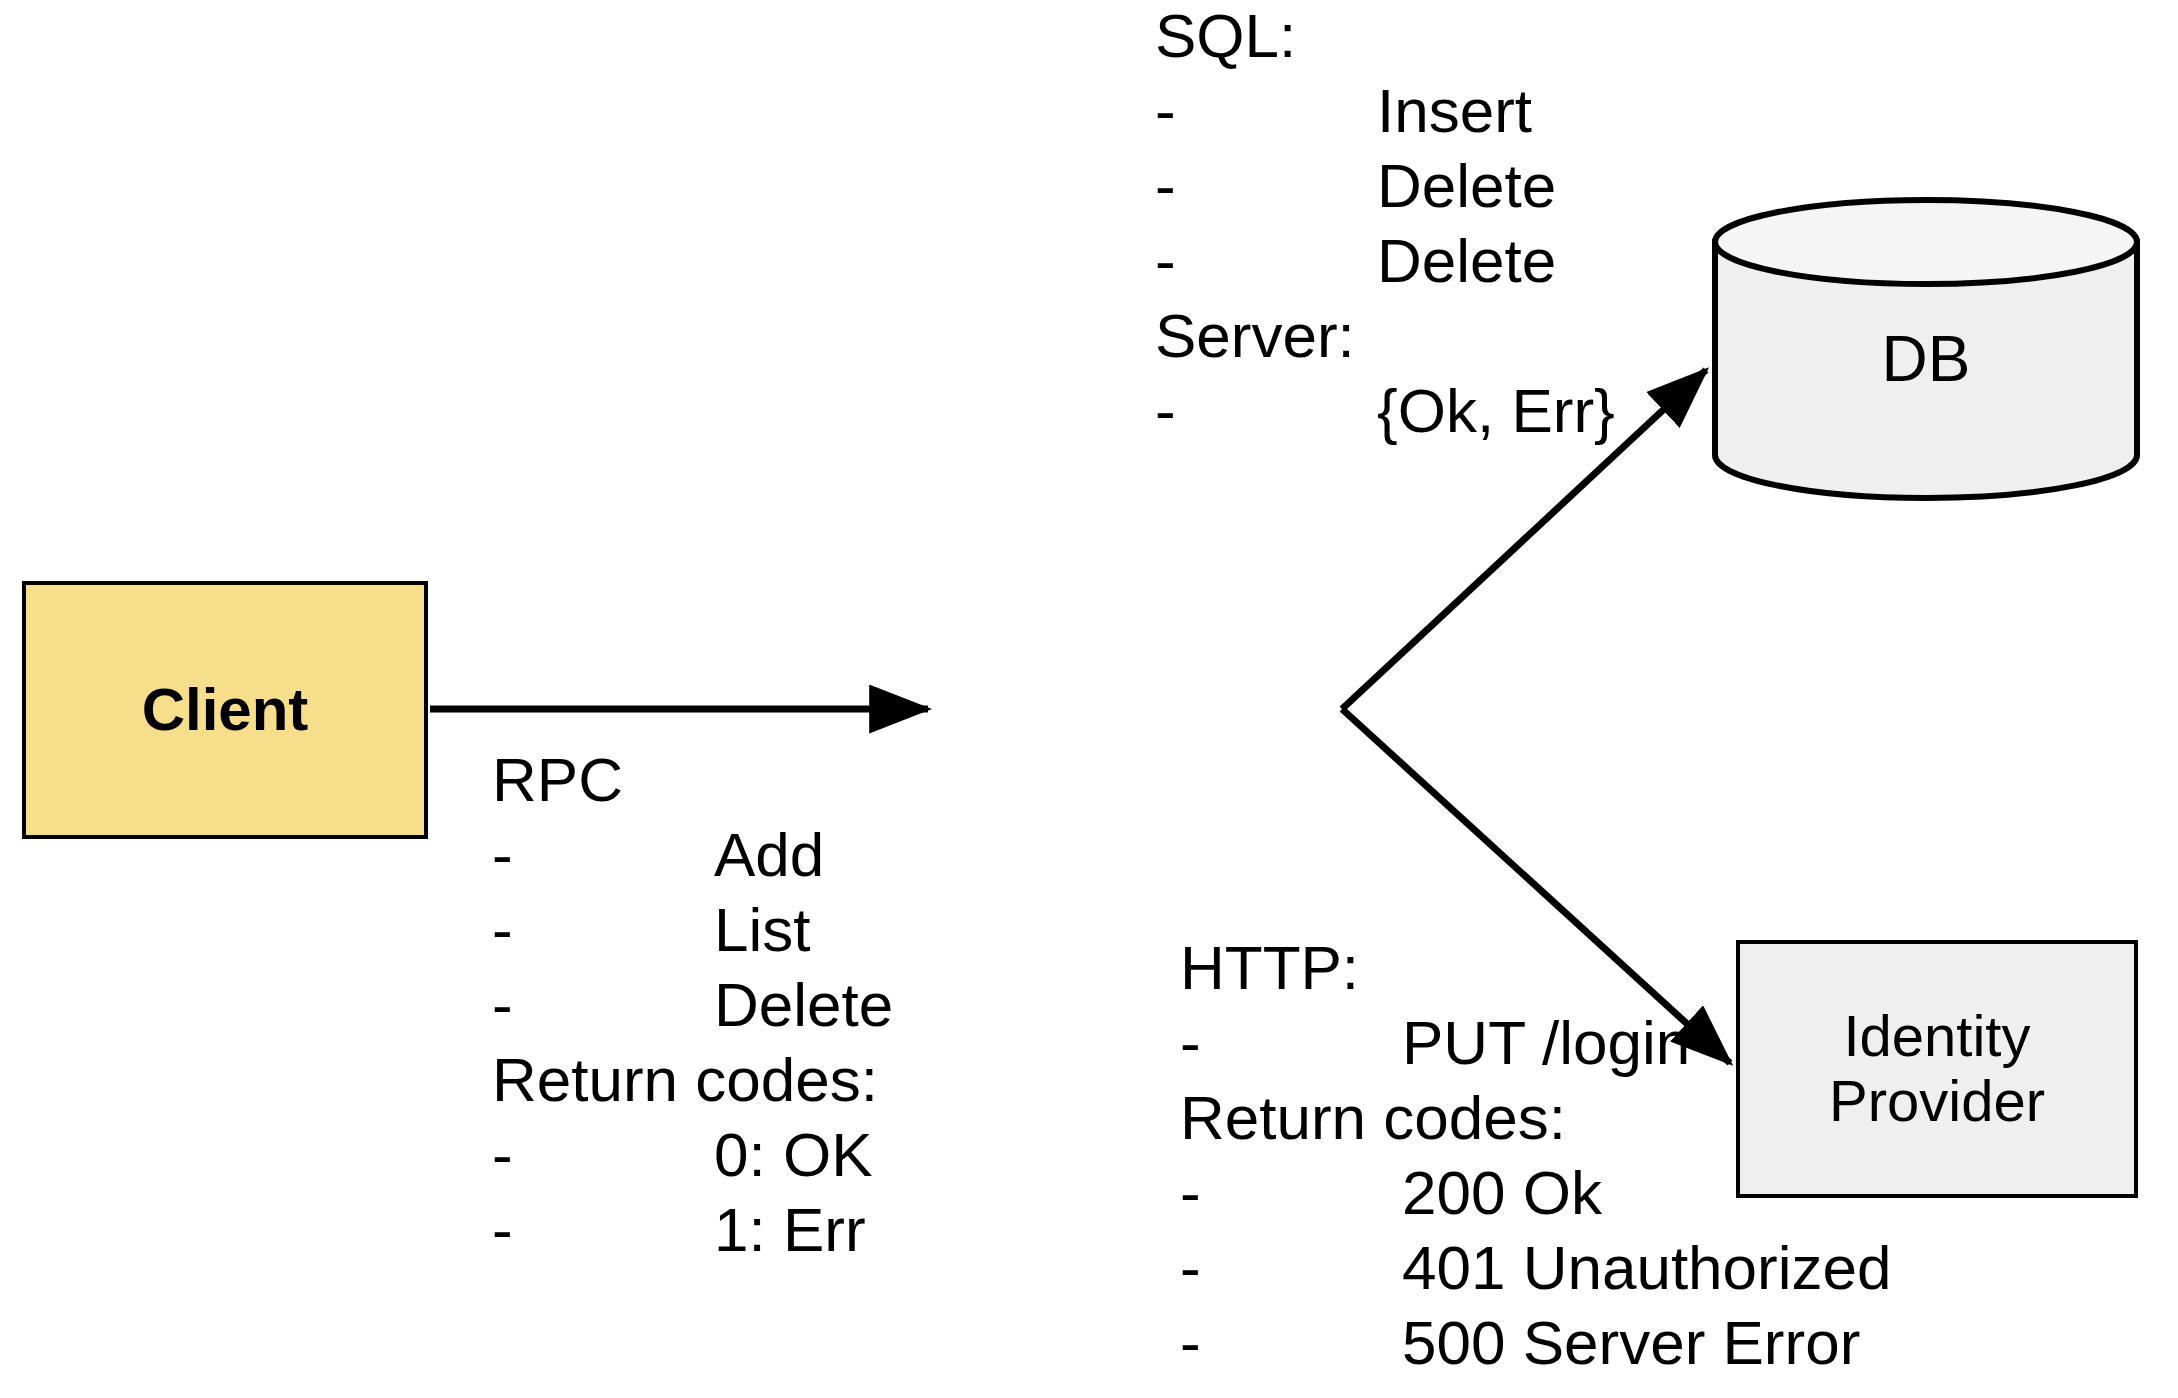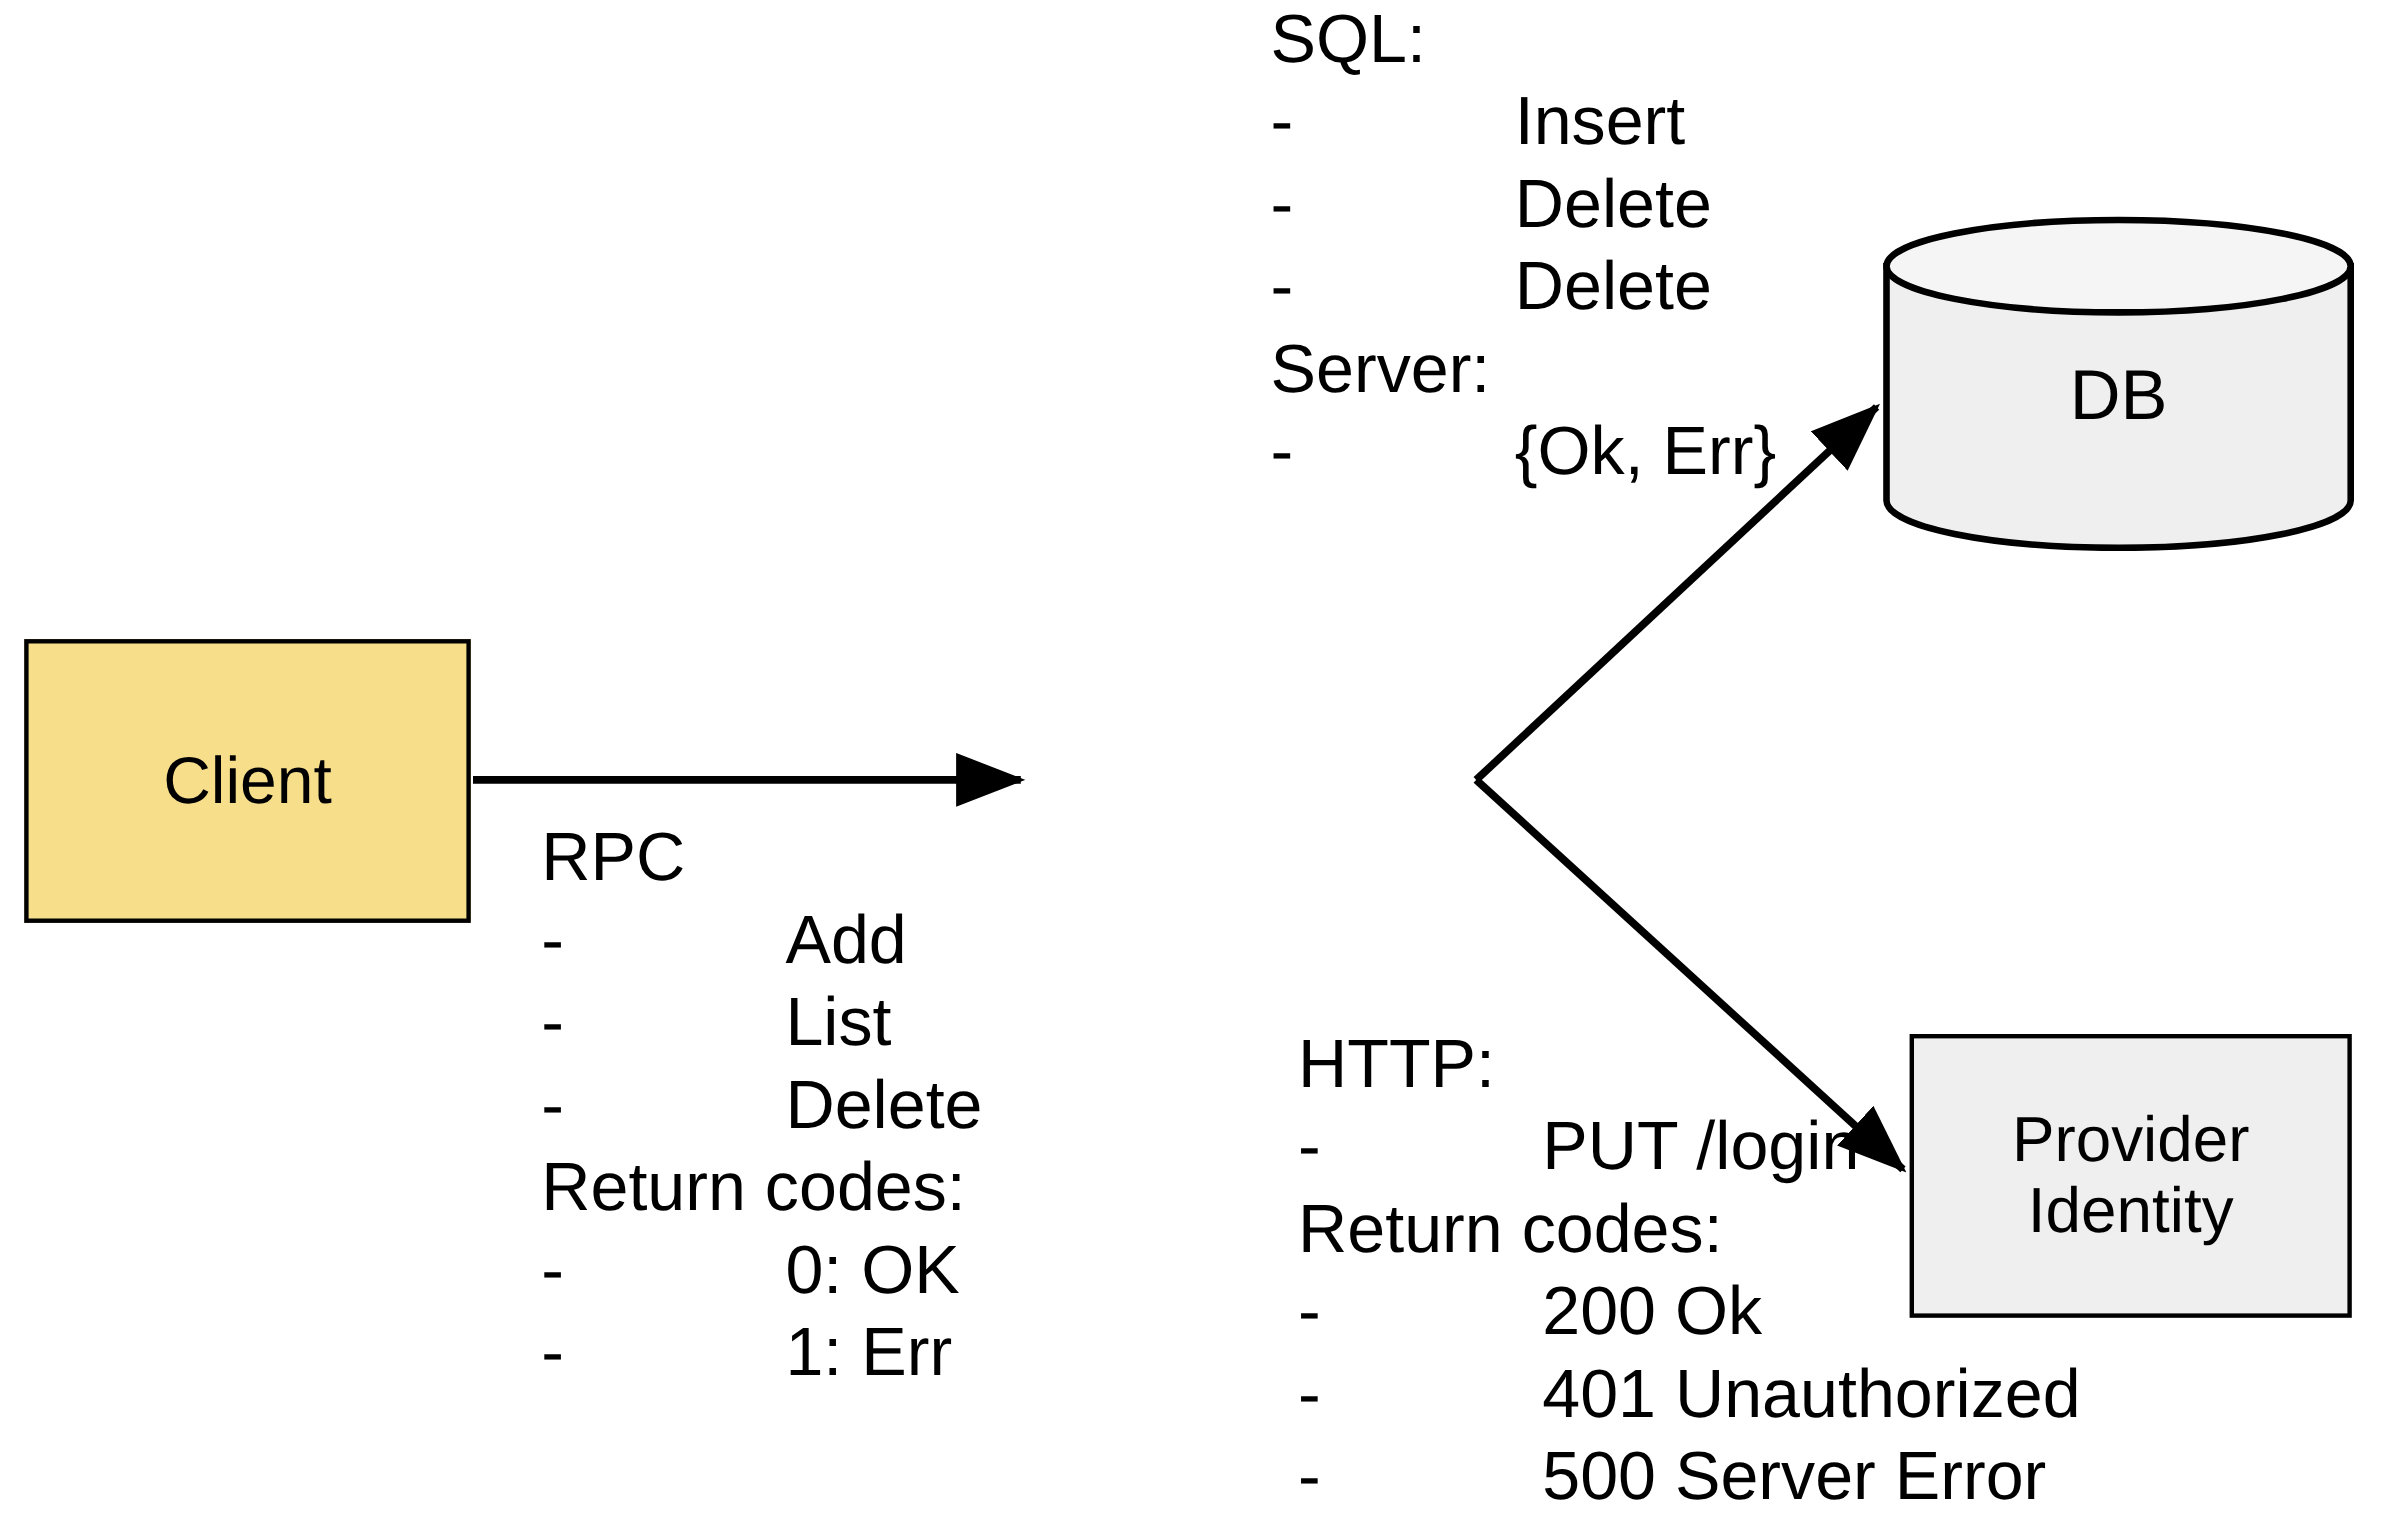--- a/index.html
+++ b/index.html
@@ -31,21 +31,21 @@
     position: absolute;
     box-sizing: border-box;
     display: flex;
     align-items: center;
     justify-content: center;
     text-align: center;
     line-height: 1.12;
     font-size: 60px;
     border: 4px solid #000000;
   }
-  .node-yellow { background: #F6DE8B; }
+  .node-yellow { background: #F6DE8B; font-weight: bold; }
   .node-gray   { background: #EFEFEF; }
 
   #node-client   { left: 22px;   top: 581px;  width: 406px; height: 258px; }
   #node-backend  { left: 935px;  top: 581px;  width: 405px; height: 258px; }
   #node-idp      { left: 1736px; top: 940px;  width: 402px; height: 258px; font-size: 58px; }
 
   
   #node-db {
     position: absolute;
     left: 1711px;
@@ -123,22 +123,22 @@
       <path d="M4,46 L4,259 A211,43 0 0 0 426,259 L426,46 Z" fill="#EFEFEF" stroke="#000000" stroke-width="6"></path>
       <ellipse cx="215" cy="46" rx="211" ry="42" fill="#F5F5F5" stroke="#000000" stroke-width="6"></ellipse>
     </svg>
     <div class="db-label">
       <span>DB</span>
     </div>
   </div>
 
   <div id="node-idp" class="node node-gray">
     <div>
+      <div>Identity</div>
       <div>Provider</div>
-      <div>Identity</div>
     </div>
   </div>
 
   <div id="annot-sql" class="annot">
     <span class="head">SQL:</span>
 
     <span class="bullet">
       <span class="dash">-</span>
       <span class="btext">Insert</span>
     </span>

